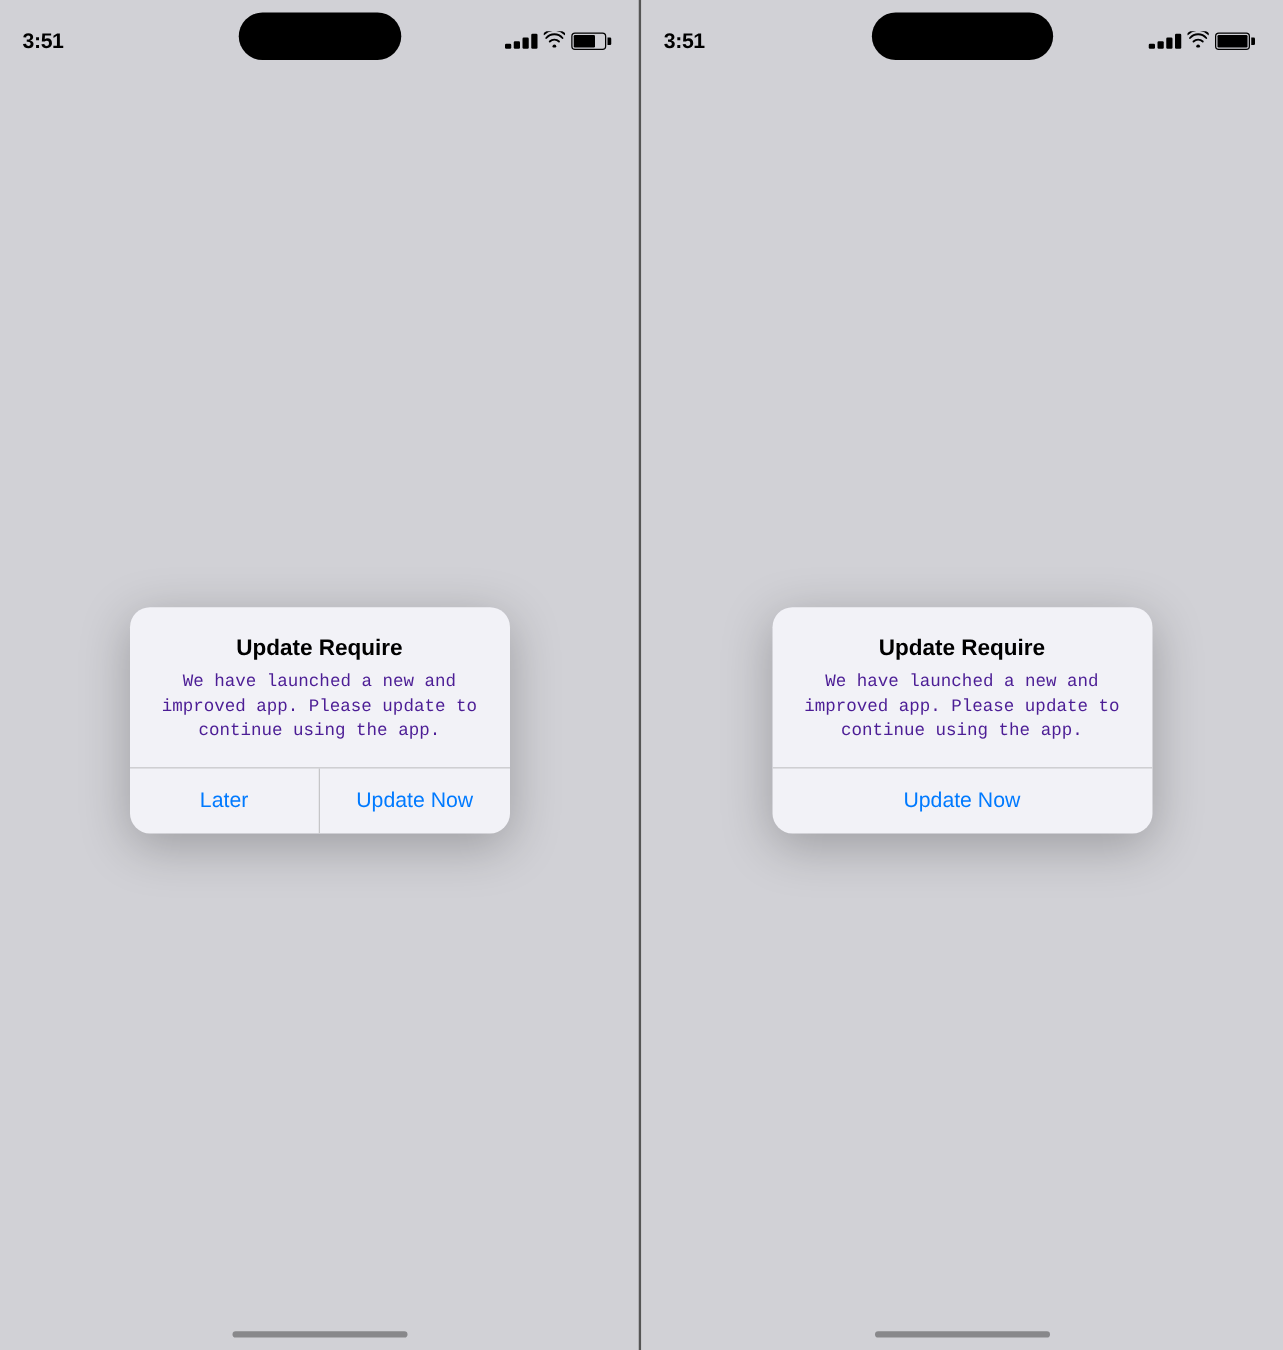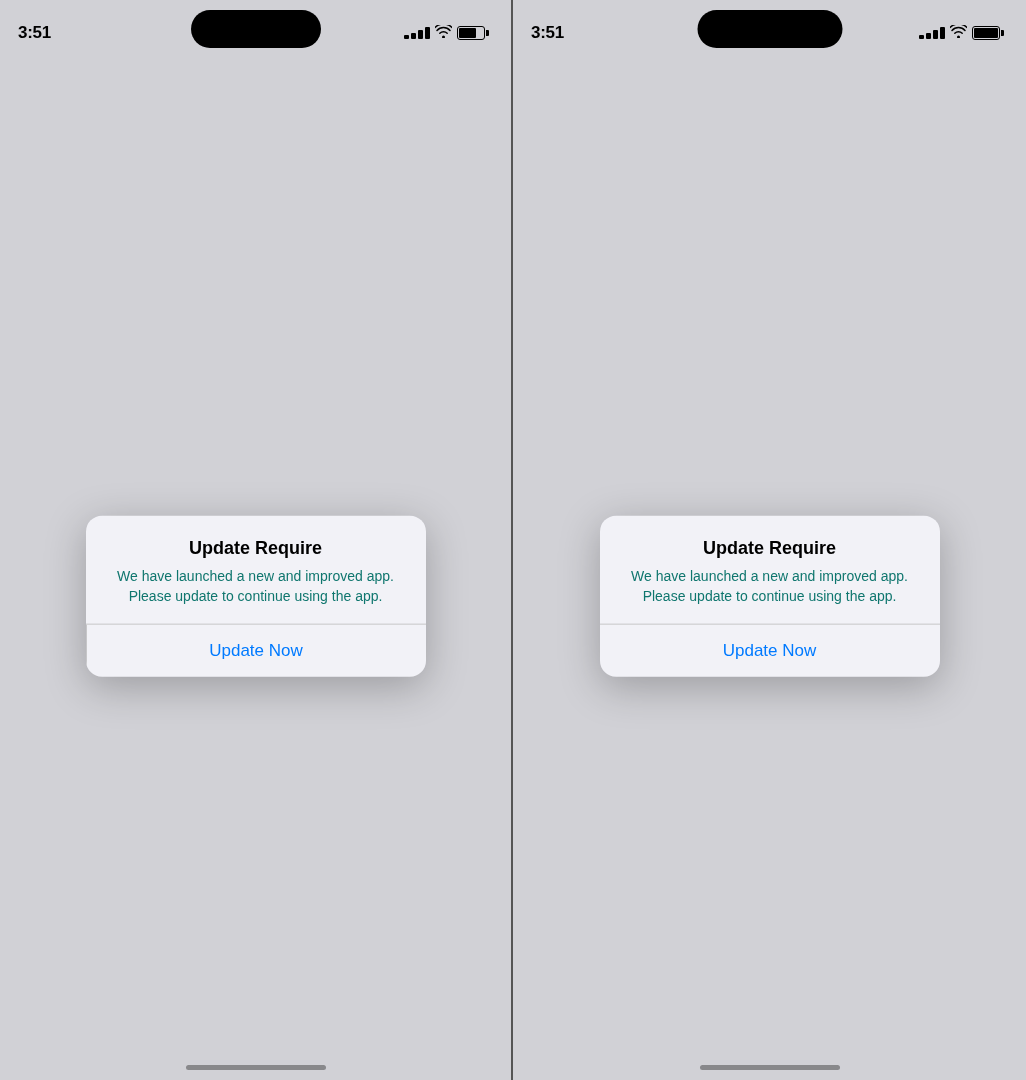--- a/index.html
+++ b/index.html
@@ -124,22 +124,21 @@
       width: 100%;
       background: #000;
     }
 
     
     .alert-container {
       position: absolute;
       top: 50%;
       left: 50%;
       transform: translate(-50%, -30%);
-      width: 340px;
-      margin-top: 24px;
+      width: 304px;
     }
 
     .alert-box {
       background: #f2f2f7;
       border-radius: 16px;
       overflow: hidden;
       box-shadow: 0 10px 40px rgba(0,0,0,0.25);
     }
 
     .alert-content {
@@ -149,22 +148,23 @@
 
     .alert-title {
       font-size: 18px;
       font-weight: 700;
       color: #000;
       margin-bottom: 8px;
     }
 
     .alert-message {
       font-size: 14px;
-      color: #0f766e;
+      color: #4c1d95;
       line-height: 1.4;
+      font-family: Liberation Mono, monospace;
     }
 
     .alert-divider-h {
       height: 1px;
       background: #c6c6c8;
     }
 
     .alert-buttons {
       display: flex;
       flex-direction: row;
@@ -239,20 +239,21 @@
   </div>
 
   <div class="alert-container">
     <div class="alert-box">
       <div class="alert-content">
         <div class="alert-title">Update Require</div>
         <div class="alert-message">We have launched a new and improved app. Please update to continue using the app.</div>
       </div>
       <div class="alert-divider-h"></div>
       <div class="alert-buttons">
+        <button class="alert-button">Later</button>
         <div class="alert-divider-v"></div>
         <button class="alert-button">Update Now</button>
       </div>
     </div>
   </div>
 
   <div class="home-indicator"></div>
 </div>
 
 <div class="phone-screen right">

